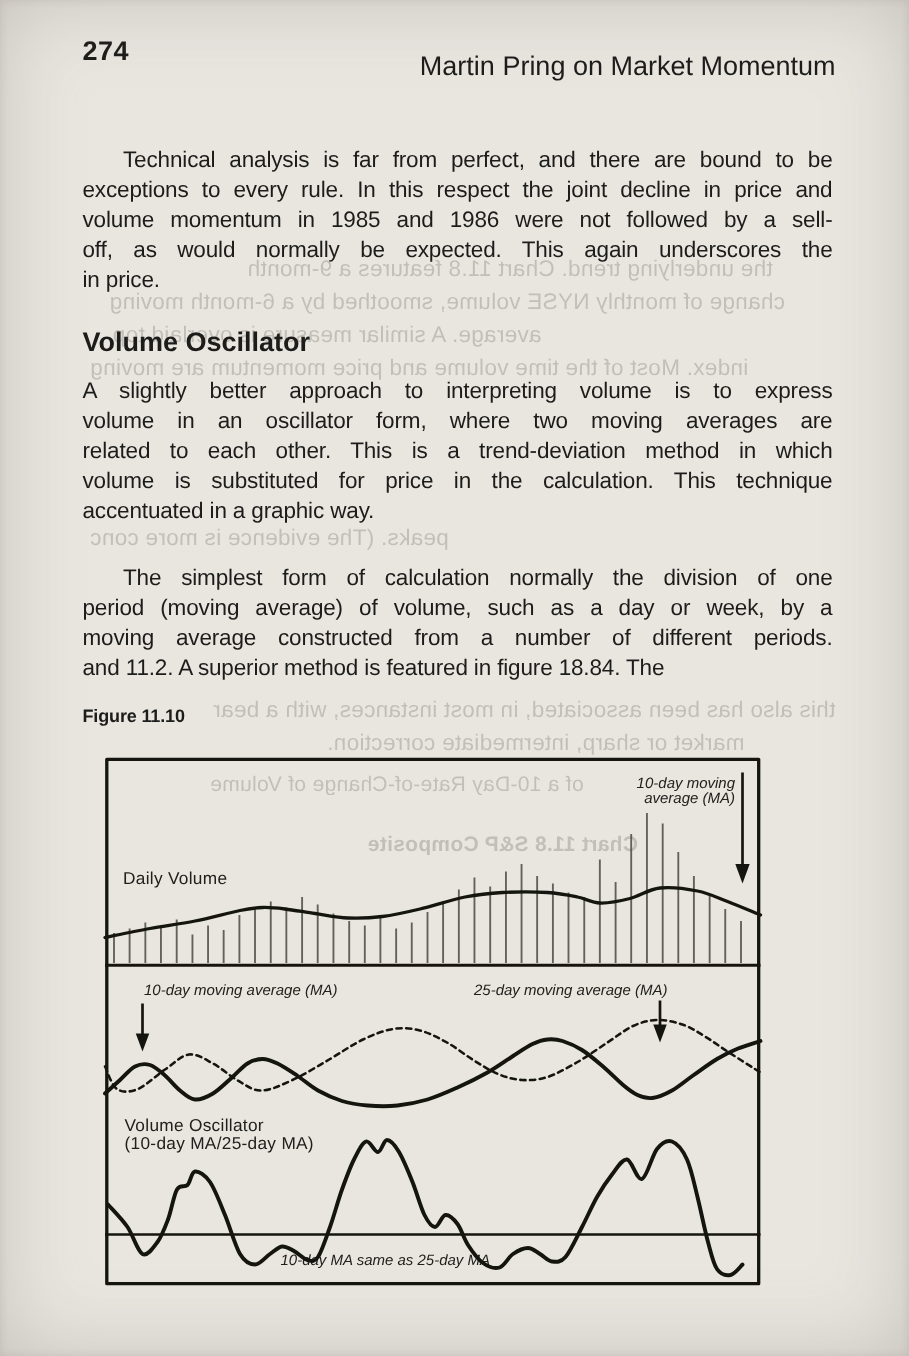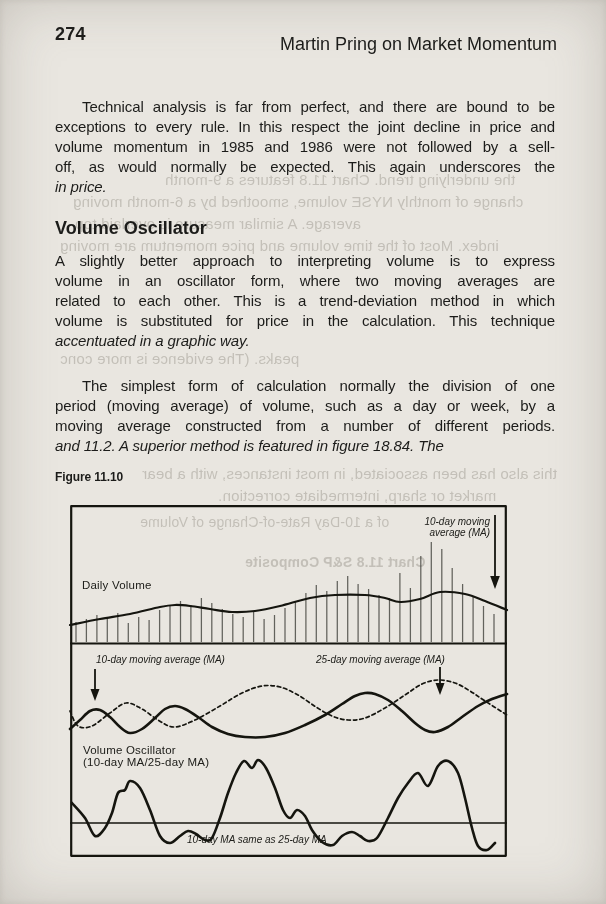--- a/index.html
+++ b/index.html
@@ -11,21 +11,21 @@
   .vignette{position:absolute;inset:0;pointer-events:none;z-index:9;
     box-shadow:inset 0 0 55px rgba(110,104,92,.28), inset 0 0 6px rgba(110,104,92,.16);}
   .header{position:absolute;top:25px;left:55px;width:502px;display:flex;
     justify-content:space-between;font-size:18px;line-height:18px;z-index:3;}
   .pageno{font-weight:700;letter-spacing:.3px;}
   .running-title{font-weight:400;margin-top:10px;}
   .text-block{position:absolute;left:55px;top:72px;width:500px;z-index:3;
     font-size:15px;line-height:20px;letter-spacing:-0.1px;}
   .para{margin:0;}
   .tline{text-align:justify;text-align-last:justify;}
-  .tline.last{text-align:justify;text-align-last:left;font-style:italic;}
+  .tline.last{text-align:justify;text-align-last:left;}
   .para.indent .tline:first-child{text-indent:27px;margin-top:25px;}
   h2.vh{font-size:18px;font-weight:700;line-height:24px;margin:19px 0 11px 0;letter-spacing:0;}
   .fig-caption{font-weight:700;font-size:12px;margin-top:11px;line-height:20px;}
   
   .bleed{position:absolute;white-space:nowrap;z-index:1;
     transform:scaleX(-1);color:#969288;opacity:.45;filter:blur(.5px);
     font-size:15px;line-height:20px;letter-spacing:.2px;}
   .bleed.b-bold{font-weight:700;}
   .figure{position:absolute;left:70px;top:505px;width:437px;height:352px;z-index:4;}
   .figure svg{position:absolute;inset:0;overflow:visible;}

